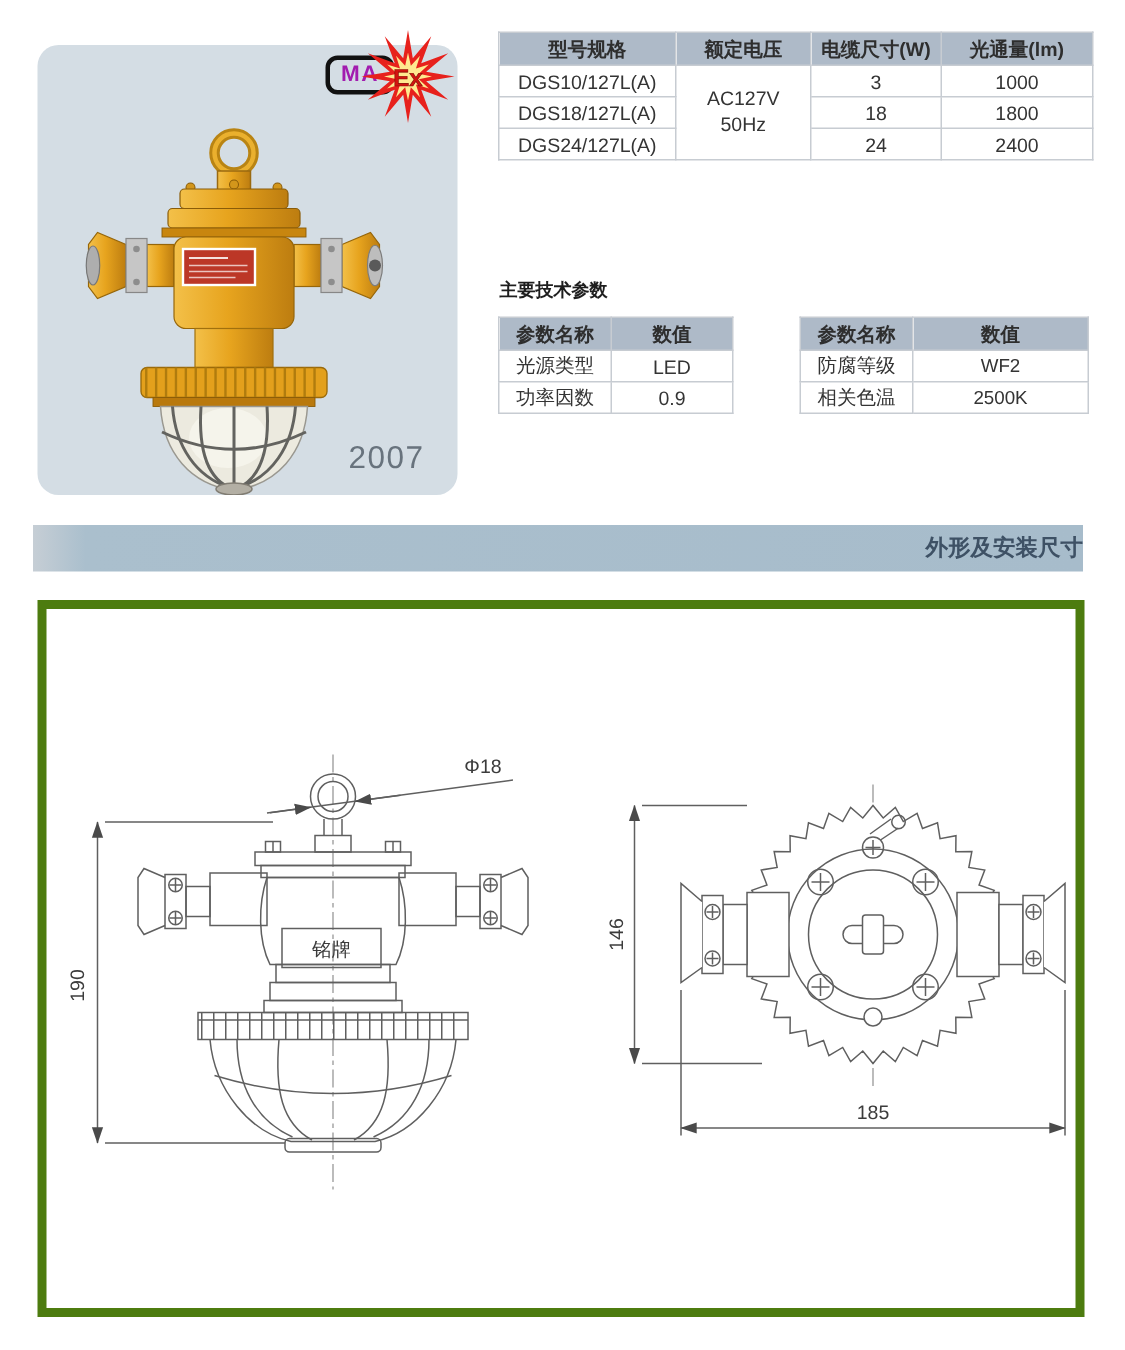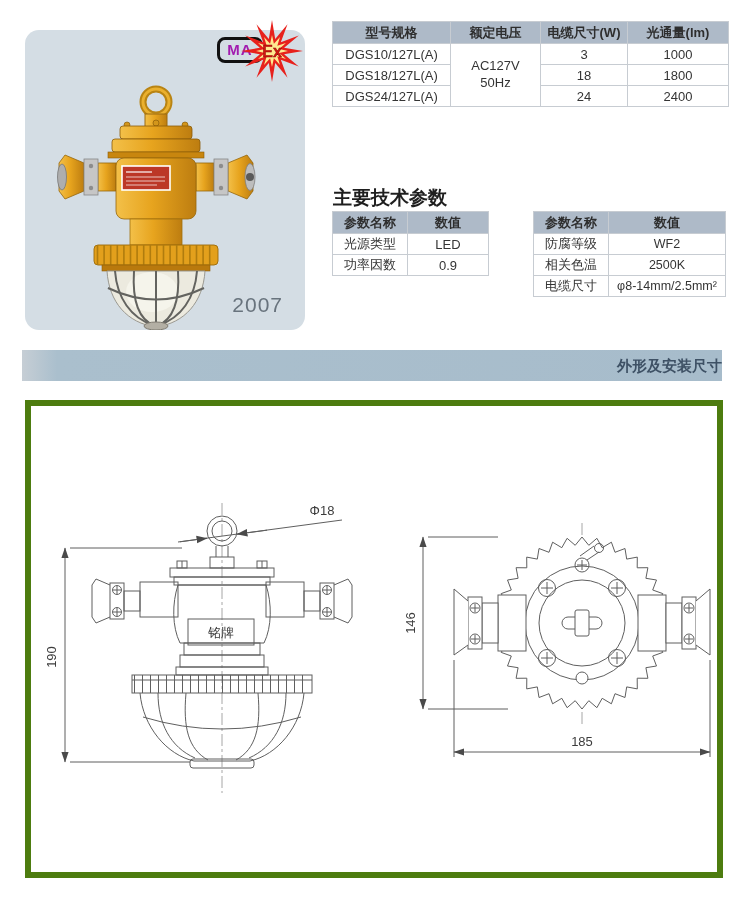--- a/index.html
+++ b/index.html
@@ -16,21 +16,21 @@
   .ex-wrap{position:absolute;left:214px;top:-12px;width:66px;height:66px;}
   .lamp-svg{position:absolute;left:0;top:0;width:280px;height:300px;}
 
   
   table{border-collapse:collapse;table-layout:fixed;}
   td,th{border:1px solid #c7ccd2;text-align:center;font-size:13px;color:#343434;padding:0;
         height:20px;white-space:nowrap;overflow:hidden;}
   th{background:#aebac8;font-weight:600;color:#2e2e2e;height:21px;}
   .spec-table{position:absolute;left:332px;top:21px;width:396px;}
   .voltage-cell span{display:block;line-height:1.3;}
-  .tech-title{position:absolute;left:333px;top:185px;font-size:19px;font-weight:bold;color:#1e1e1e;}
+  .tech-title{position:absolute;left:333px;top:185px;font-size:12px;font-weight:bold;color:#1e1e1e;}
   .tech-left{position:absolute;left:332px;top:211px;width:156px;}
   .tech-right{position:absolute;left:533px;top:211px;width:192px;}
   .tech-right td:last-child{font-size:12.5px;margin-top:30px;}
 
   
   .banner{position:absolute;left:22px;top:350px;width:700px;height:31px;
           background:linear-gradient(90deg,#c6ced5 0%,#aabfcd 5%,#a7bccb 100%);text-align:right;}
   .banner span{display:block;padding-left:17px;line-height:31px;font-size:15px;font-weight:bold;
                color:#3e5165;}
 
@@ -200,24 +200,20 @@
     </thead>
     <tbody>
       <tr>
         <td>防腐等级</td>
         <td>WF2</td>
       </tr>
       <tr>
         <td>相关色温</td>
         <td>2500K</td>
       </tr>
-      <tr>
-        <td>电缆尺寸</td>
-        <td>φ8-14mm/2.5mm²</td>
-      </tr>
     </tbody>
   </table>
 
   <div class="banner">
     <span>外形及安装尺寸</span>
   </div>
 
   <div class="drawing-box">
     <svg class="draw-svg" width="698" height="478" viewBox="0 0 698 478">
       <defs>

